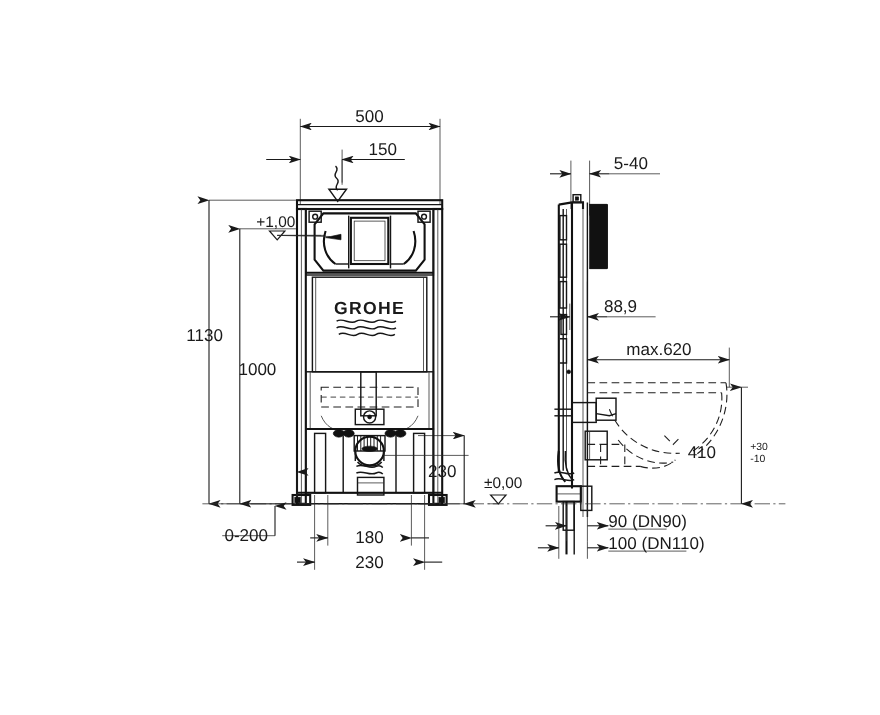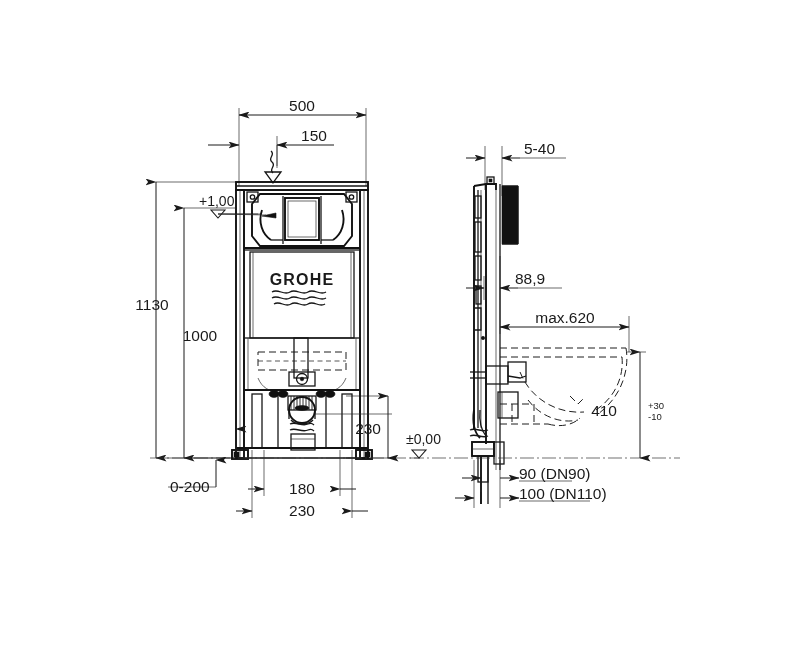--- a/index.html
+++ b/index.html
@@ -13,20 +13,21 @@
     height: 650px;
     font-family: "Liberation Sans", sans-serif;
     overflow: hidden;
     position: relative;
   }
   #drawing-root {
     position: absolute;
     left: 0; top: 0;
     width: 699px;
     height: 650px;
+    padding-left: 34px;
   }
   svg.drawing {
     display: block;
     width: 800px;
     height: 650px;
     background: #ffffff;
   }
   text {
     font-family: "Liberation Sans", sans-serif;
     fill: #1a1a1a;

